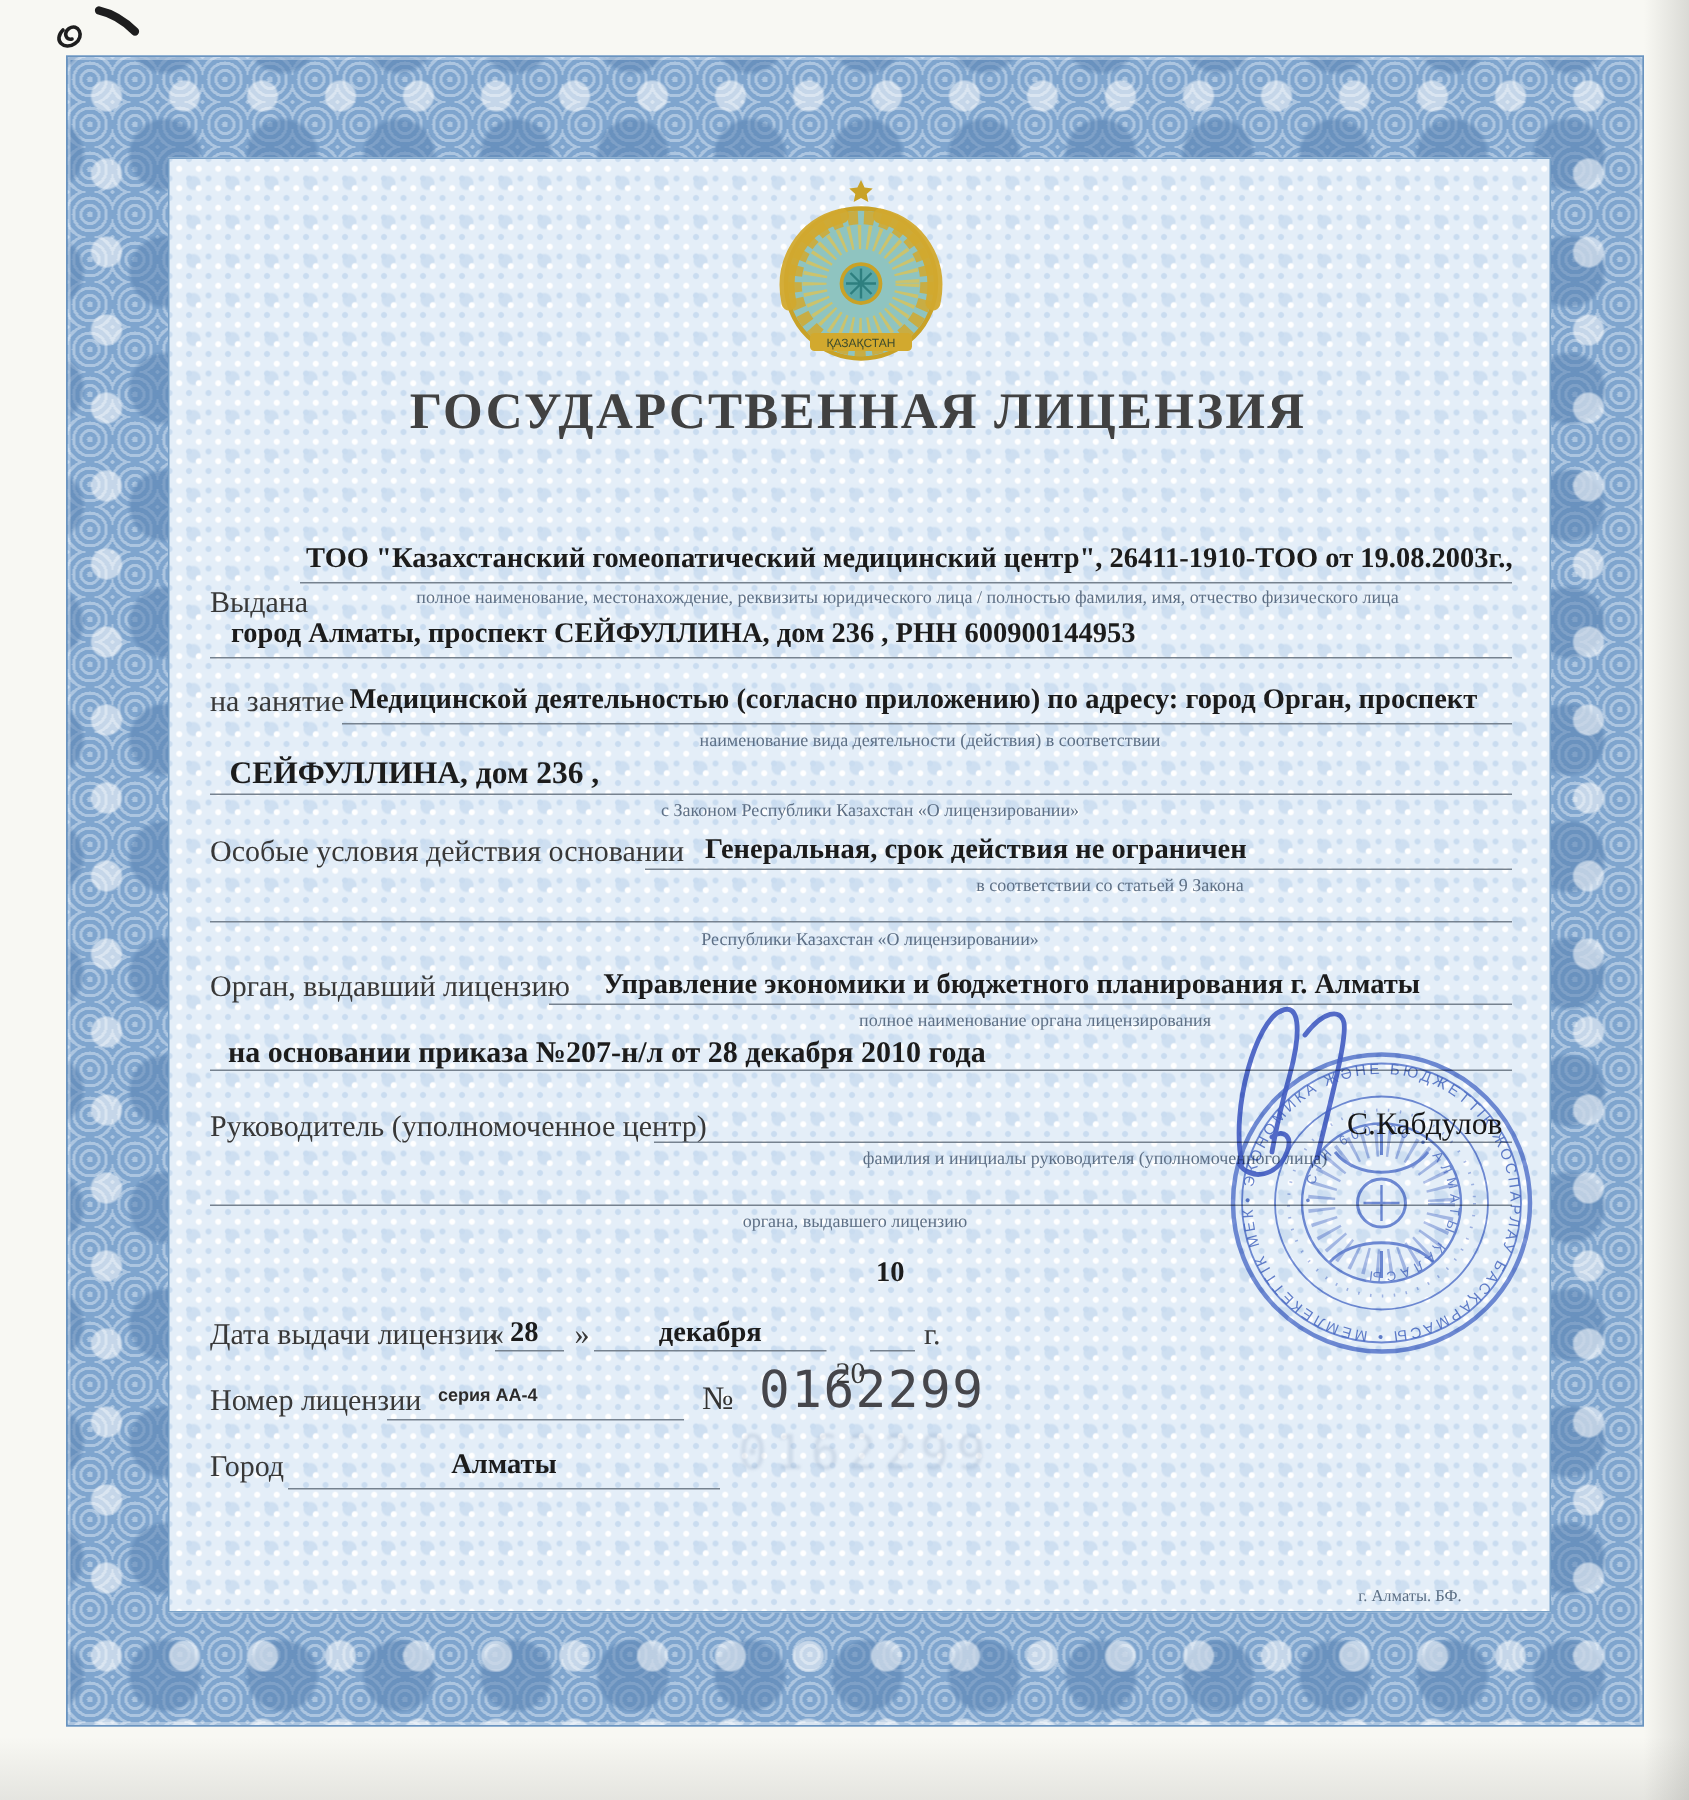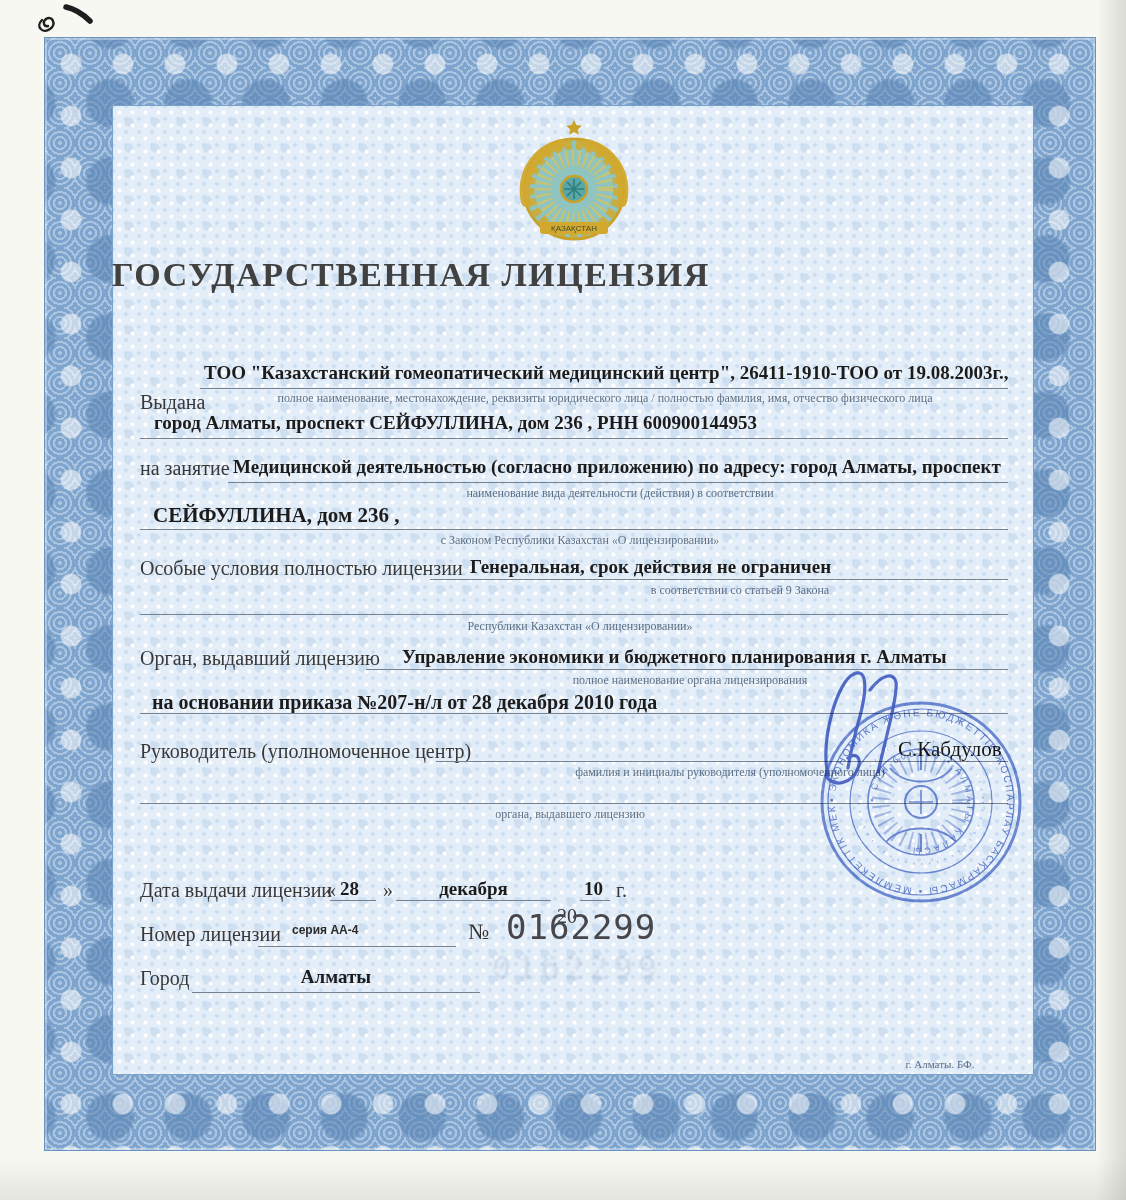--- a/index.html
+++ b/index.html
@@ -33,21 +33,21 @@
     background-color:#e4eef8;
     background-image:
       radial-gradient(circle, #ffffff 0 1.6px, transparent 2.4px),
       radial-gradient(circle, #c9dcf0 0 1.6px, transparent 2.4px),
       radial-gradient(circle, rgba(184,208,233,.5) 0 4px, transparent 5.2px);
     background-size:13px 13px,13px 13px,26px 26px;
     background-position:0 0,6.5px 6.5px,3px 3px;
     border:1px solid #7aa2c8;
   }
   .title{
-    left:112px;top:256px;width:920px;text-align:left;
+    left:112px;top:256px;width:920px;text-align:center;
     font-size:34px;font-weight:700;letter-spacing:1.5px;color:#414141;
   }
   .lbl{font-size:20px;color:#383838;white-space:nowrap;}
   .val{font-size:19px;font-weight:700;color:#1c1c1c;white-space:nowrap;}
   .cap{font-size:12px;color:#5d6f85;text-align:center;white-space:nowrap;}
   .line{height:0;border-top:1px solid #76828f;}
   .num{font-family:"DejaVu Sans Mono","Liberation Mono",monospace;
     font-size:34px;color:#46464b;letter-spacing:1px;}
   .ghost{font-family:"DejaVu Sans Mono","Liberation Mono",monospace;
     font-size:32px;color:#7e95b5;opacity:.22;letter-spacing:5px;filter:blur(1px);}
@@ -90,29 +90,29 @@
 
 <div class="abs lbl" style="left:140px;top:363px;margin-top:28px;">Выдана</div>
 <div class="abs val" style="left:204px;top:362px;">ТОО "Казахстанский гомеопатический медицинский центр", 26411-1910-ТОО от 19.08.2003г.,</div>
 <div class="abs line" style="left:200px;top:388px;width:808px;"></div>
 <div class="abs cap" style="left:205px;top:391px;width:800px;">полное наименование, местонахождение, реквизиты юридического лица / полностью фамилия, имя, отчество физического лица</div>
 
 <div class="abs val" style="left:154px;top:412px;">город Алматы, проспект СЕЙФУЛЛИНА,  дом 236 , РНН 600900144953</div>
 <div class="abs line" style="left:140px;top:438px;width:868px;"></div>
 
 <div class="abs lbl" style="left:140px;top:457px;">на занятие</div>
-<div class="abs val" style="left:233px;top:456px;">Медицинской деятельностью (согласно приложению) по адресу: город Алматы, проспект</div>
+<div class="abs val" style="left:233px;top:456px;">Медицинской деятельностью (согласно приложению) по адресу: город Орган, проспект</div>
 <div class="abs line" style="left:228px;top:482px;width:780px;"></div>
 <div class="abs cap" style="left:260px;top:486px;width:720px;text-align:center;">наименование вида деятельности (действия) в соответствии</div>
 
 <div class="abs val" style="left:140px;top:503px;font-size:21px;margin-left:13px;">СЕЙФУЛЛИНА,  дом 236 ,</div>
 <div class="abs line" style="left:140px;top:529px;width:868px;"></div>
 <div class="abs cap" style="left:260px;top:533px;width:640px;">с Законом Республики Казахстан «О лицензировании»</div>
 
-<div class="abs lbl" style="left:140px;top:557px;">Особые условия полностью лицензии</div>
+<div class="abs lbl" style="left:140px;top:557px;">Особые условия действия основании</div>
 <div class="abs val" style="left:470px;top:556px;">Генеральная, срок действия не ограничен</div>
 <div class="abs line" style="left:430px;top:579px;width:578px;"></div>
 <div class="abs cap" style="left:590px;top:583px;width:300px;">в соответствии со статьей 9 Закона</div>
 
 <div class="abs line" style="left:140px;top:614px;width:868px;"></div>
 <div class="abs cap" style="left:270px;top:619px;width:620px;">Республики Казахстан «О лицензировании»</div>
 
 <div class="abs lbl" style="left:140px;top:647px;">Орган, выдавший лицензию</div>
 <div class="abs val" style="left:402px;top:646px;">Управление экономики и бюджетного планирования г. Алматы</div>
 <div class="abs line" style="left:366px;top:669px;width:642px;"></div>
@@ -162,21 +162,21 @@
 </svg>
 
 <div class="abs lbl" style="left:140px;top:879px;">Дата выдачи лицензии</div>
 <div class="abs lbl" style="left:326px;top:879px;">«</div>
 <div class="abs val" style="left:340px;top:878px;">28</div>
 <div class="abs line" style="left:330px;top:900px;width:46px;"></div>
 <div class="abs lbl" style="left:383px;top:879px;">»</div>
 <div class="abs val" style="left:396px;top:878px;width:155px;text-align:center;">декабря</div>
 <div class="abs line" style="left:396px;top:900px;width:155px;"></div>
 <div class="abs lbl" style="left:557px;top:879px;margin-top:26px;">20</div>
-<div class="abs val" style="left:584px;top:878px;">10</div>
+<div class="abs val" style="left:584px;top:838px;">10</div>
 <div class="abs line" style="left:580px;top:900px;width:30px;"></div>
 <div class="abs lbl" style="left:616px;top:879px;">г.</div>
 
 <div class="abs lbl" style="left:140px;top:923px;">Номер лицензии</div>
 <div class="abs series" style="left:264px;top:923px;">серия АА-4</div>
 <div class="abs line" style="left:258px;top:946px;width:198px;"></div>
 <div class="abs nosign" style="left:468px;top:919px;">№</div>
 <div class="abs num" style="left:506px;top:907px;">0162299</div>
 <div class="abs ghost" style="left:492px;top:949px;">0162299</div>
 

